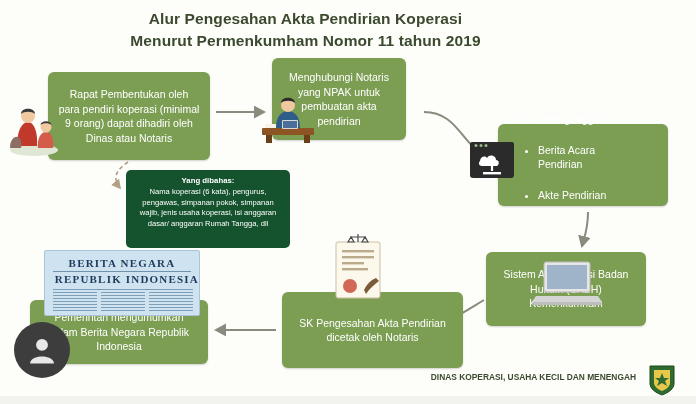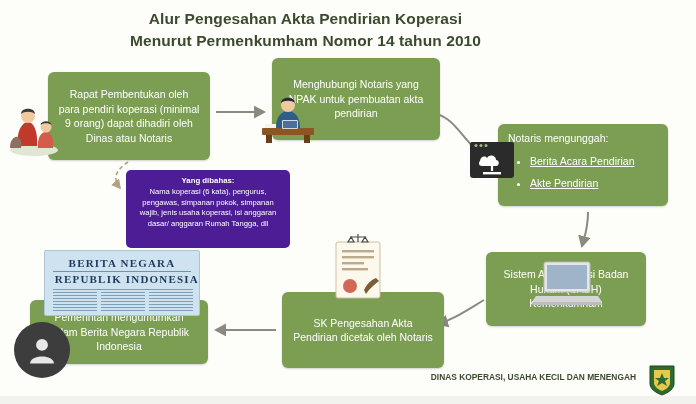--- a/index.html
+++ b/index.html
@@ -33,33 +33,33 @@
     line-height:14.5px;
     padding:8px 10px;
     box-shadow:0 1px 2px rgba(0,0,0,.18);
   }
   .gbox.left-align{
     justify-content:flex-start;
     text-align:left;
   }
   
   #box-rapat{left:48px;top:72px;width:162px;height:88px;}
-  #box-notaris{left:272px;top:58px;width:168px;height:82px;}
+  #box-notaris{left:272px;top:58px;width:134px;height:82px;}
   #box-unggah{left:498px;top:124px;width:170px;height:82px;}
   #box-sabh{left:486px;top:252px;width:160px;height:74px;}
-  #box-sk{left:282px;top:292px;width:162px;height:76px;}
+  #box-sk{left:282px;top:292px;width:181px;height:76px;}
   #box-pemerintah{left:30px;top:300px;width:178px;height:64px;}
 
   .bullets{margin:0;padding-left:14px;}
-  .bullets li{margin:8px;padding:0;list-style:disc;text-decoration:underline;}
+  .bullets li{margin:16px;padding:0;list-style:disc;}
 
   
   #note-box{
     position:absolute;left:126px;top:170px;width:164px;height:78px;
-    background:#4c1d95;color:#ffffff;border-radius:5px;
+    background:#14532d;color:#ffffff;border-radius:5px;
     box-sizing:border-box;padding:6px 8px;
     font-size:7.6px;line-height:10.4px;text-align:center;
   }
   #note-box .note-title{font-weight:bold;margin-bottom:1px;font-size:7.8px;}
 
   
   #arrow-layer{position:absolute;left:0;top:0;width:696px;height:404px;}
 
   
   #ill-family{position:absolute;left:8px;top:92px;width:52px;height:66px;}
@@ -111,21 +111,21 @@
   
   #bottom-strip{
     position:absolute;left:0;bottom:0;width:696px;height:8px;background:#f2f2ee;
   }
 </style>
 </head>
 <body>
 
 <div id="title-block">
   <div class="line">Alur Pengesahan Akta Pendirian Koperasi</div>
-  <div class="line">Menurut Permenkumham Nomor 14 tahun 2010</div>
+  <div class="line">Menurut Permenkumham Nomor 11 tahun 2019</div>
 </div>
 
 <svg id="arrow-layer" viewBox="0 0 696 404">
   <defs>
     <marker id="ah" markerWidth="7" markerHeight="7" refX="5" refY="3.2" orient="auto">
       <path d="M0,0 L6,3.2 L0,6.4 z" fill="#8a8a7e"></path>
     </marker>
     <marker id="ahb" markerWidth="7" markerHeight="7" refX="5" refY="3.2" orient="auto">
       <path d="M0,0 L6,3.2 L0,6.4 z" fill="#b4a084"></path>
     </marker>

